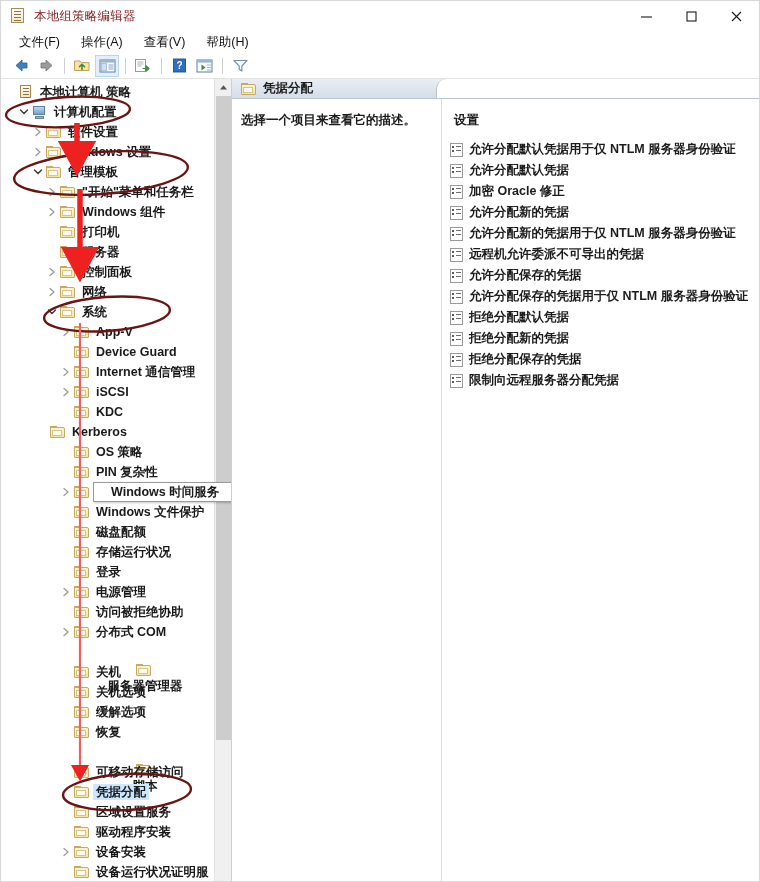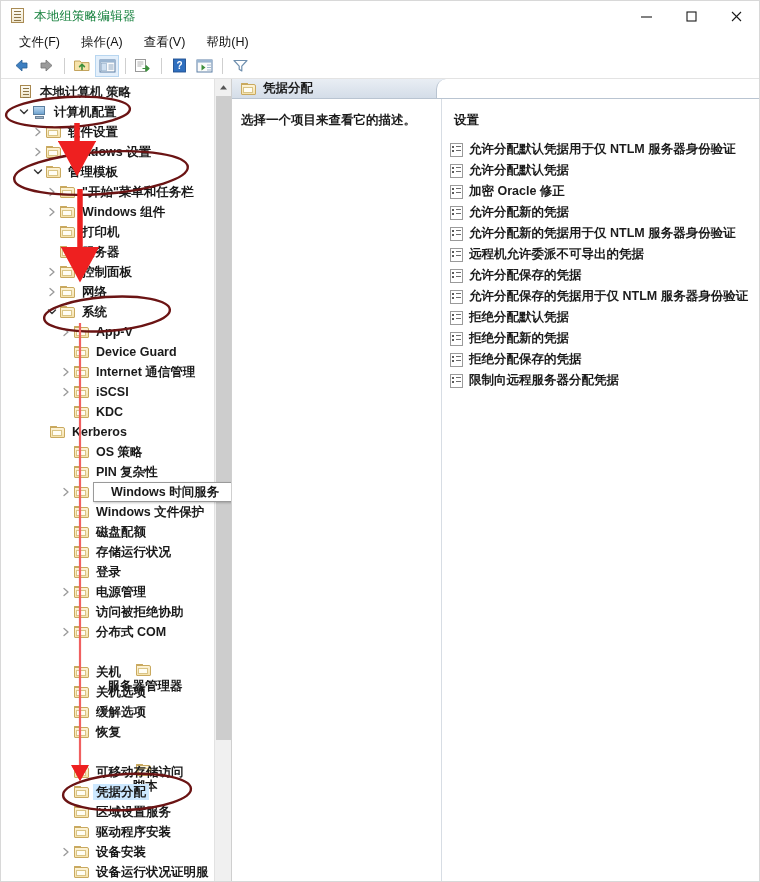--- a/index.html
+++ b/index.html
@@ -42,21 +42,21 @@
   }
   .doc-glyph:before {
     content: "";
     position: absolute; left: 2px; top: 2px;
     width: 7px; height: 1px;
     background: #8d7546;
     box-shadow: 0 3px 0 #8d7546, 0 6px 0 #8d7546, 0 9px 0 #8d7546;
   }
   .titlebar .title-text {
     font-size: 12.5px;
-    color: #15803d;
+    color: #7f1d1d;
     letter-spacing: .2px;
   }
   .winbtns {
     position: absolute; right: 0; top: 0;
     height: 30px; display: flex;
   }
   .winbtn {
     width: 45px; height: 30px;
     display: flex; align-items: center; justify-content: center;
     color: #1a1a1a;

